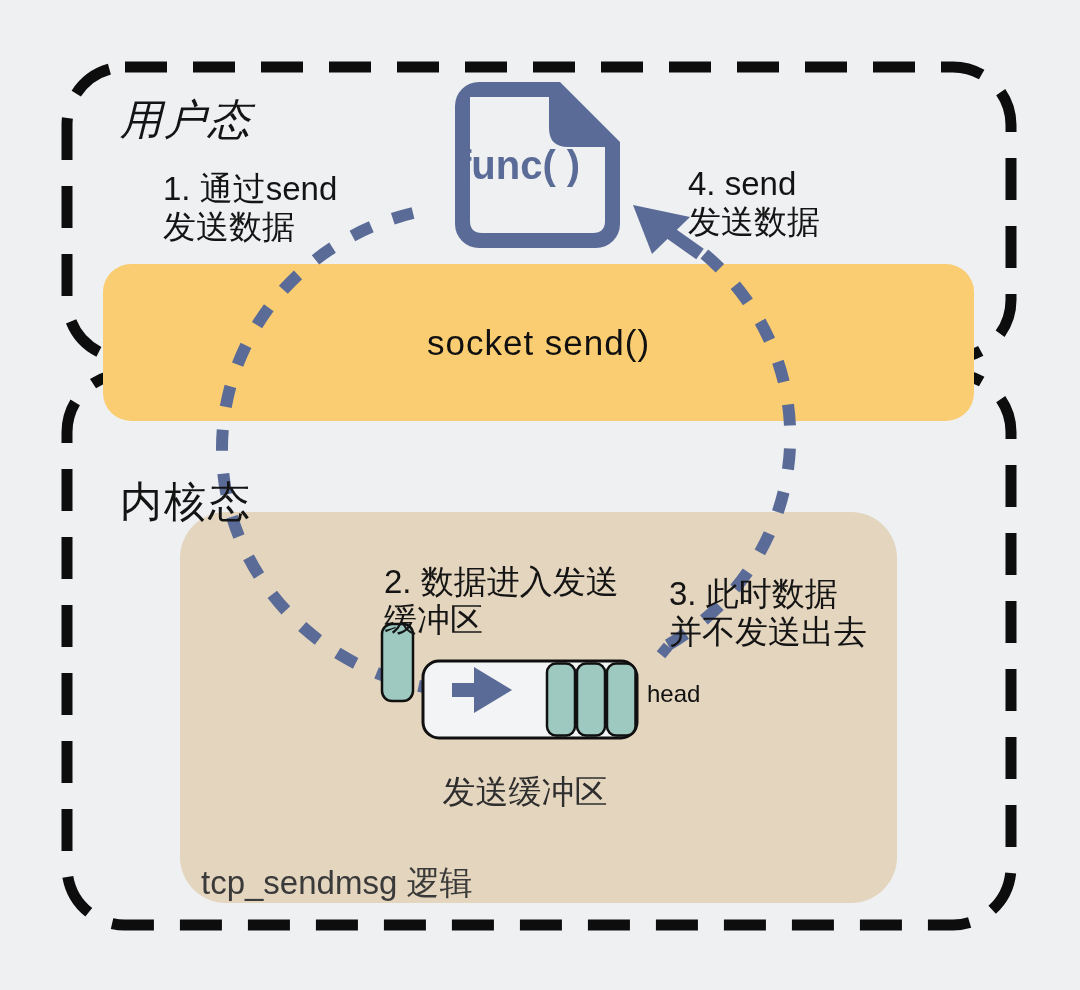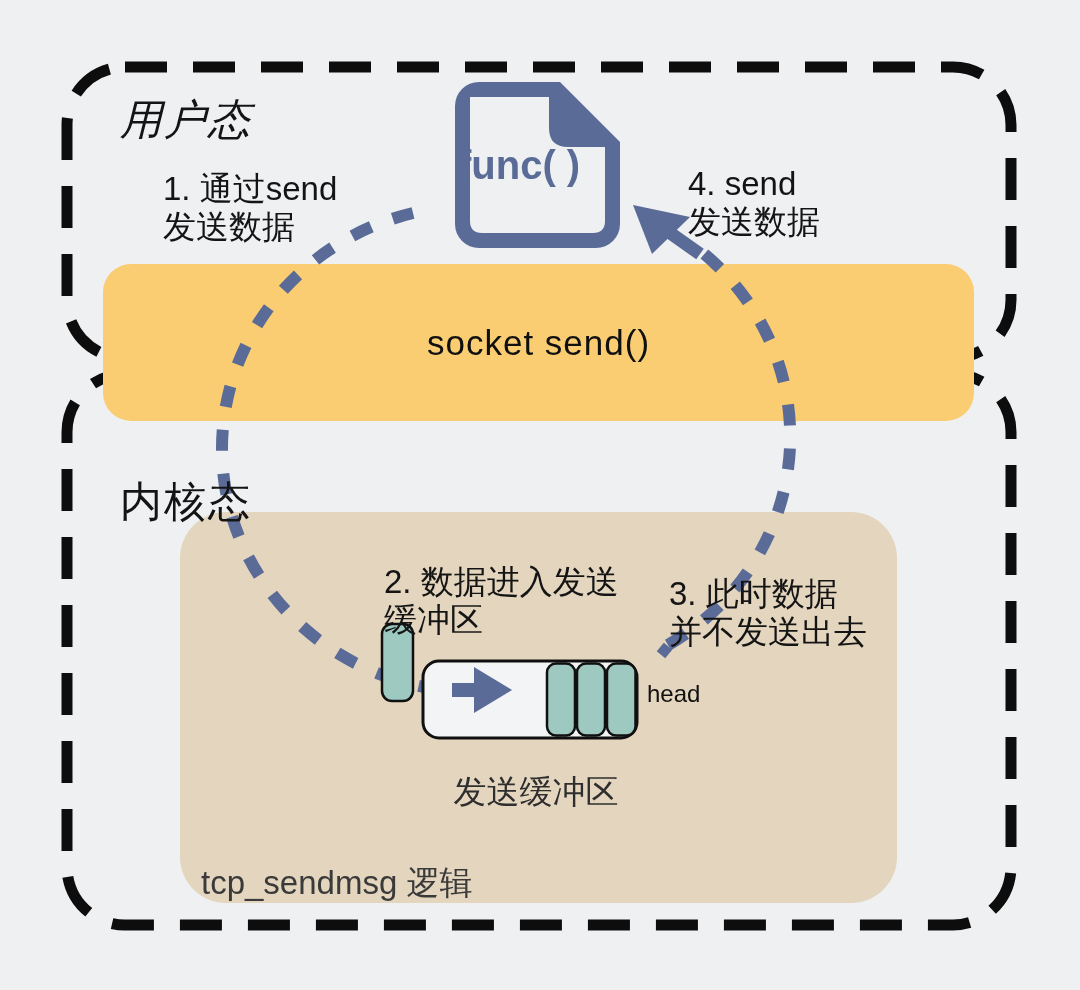--- a/index.html
+++ b/index.html
@@ -76,17 +76,17 @@
   <div class="socket-label">socket  send()</div>
 
   <div class="txt mode-label" style="left:120px;top:450px;margin-top:24px;">内核态</div>
 
   <div class="txt step" style="left:384px;top:563px;width:256px;"><span>2. 数据进入发送</span><br><span>缓冲区</span></div>
 
   <div class="txt step" style="left:669px;top:575px;width:238px;"><span>3. 此时数据</span><br><span>并不发送出去</span></div>
 
   <div class="txt head-label" style="left:647px;top:680px;">head</div>
 
-  <div class="txt buf-label" style="left:436px;top:770px;">发送缓冲区</div>
+  <div class="txt buf-label" style="left:425px;top:770px;">发送缓冲区</div>
 
   <div class="txt tcp-label" style="left:201px;top:861px;">tcp_sendmsg 逻辑</div>
 
 </div>
 
 </body></html>

